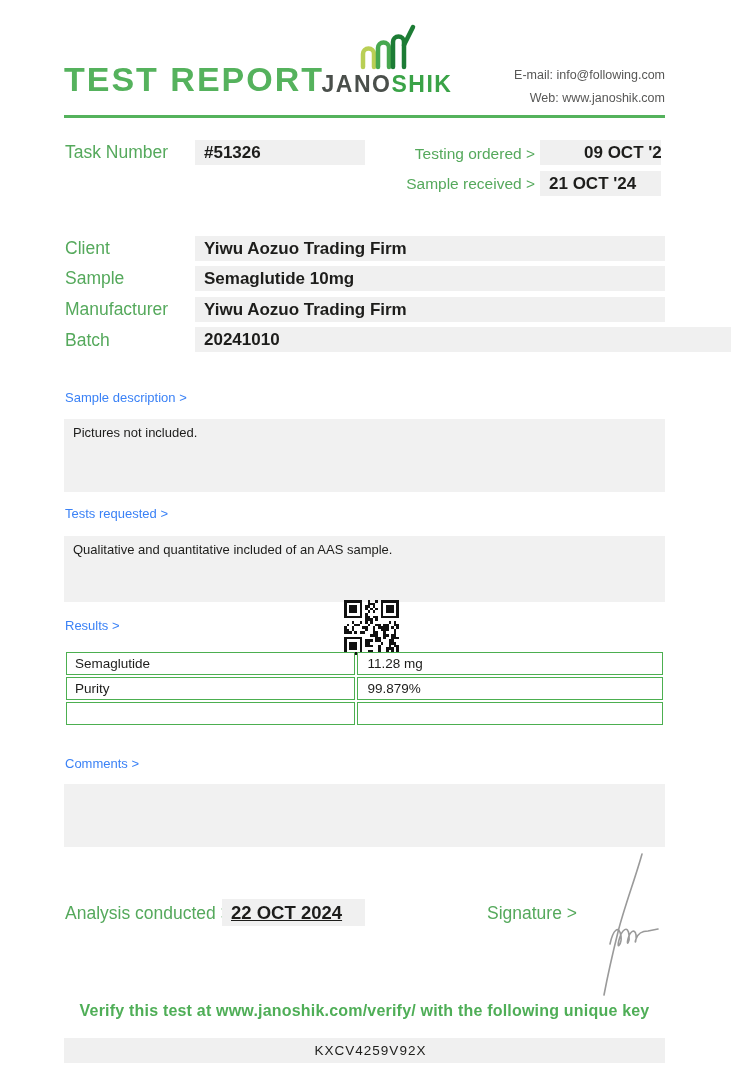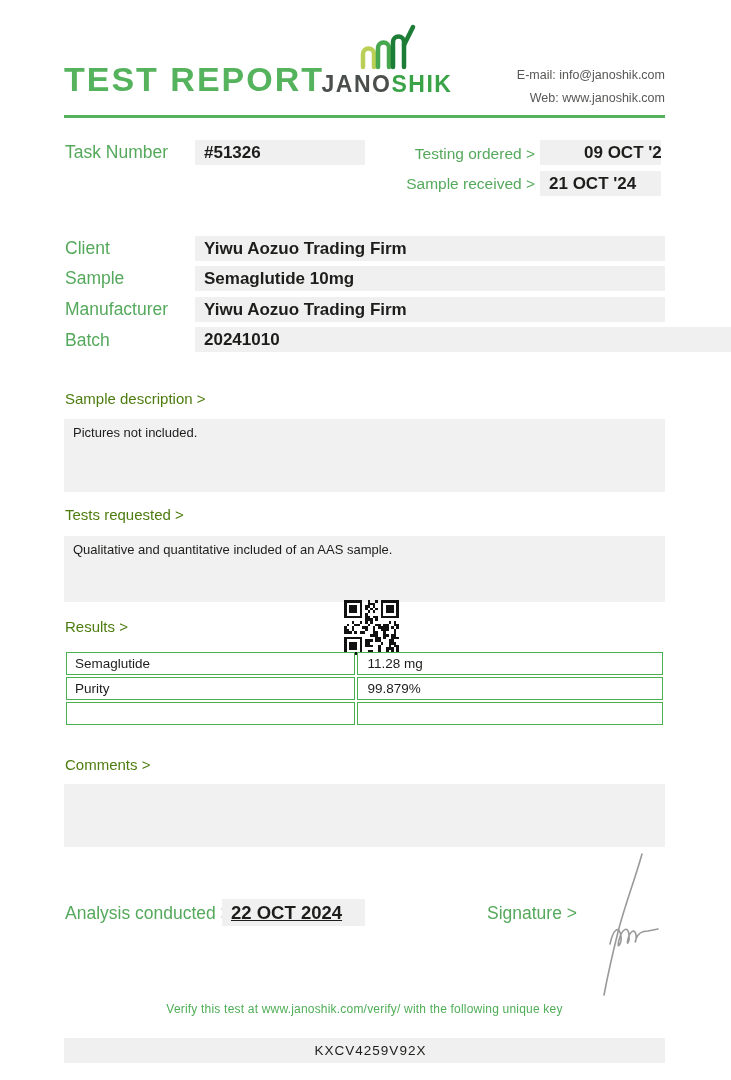--- a/index.html
+++ b/index.html
@@ -28,21 +28,21 @@
   
   .glabel { position:absolute; color:#55a95c; font-size:17.5px; }
   .glabel.small { font-size:15.5px; }
   .vbox {
     position:absolute; background:#f0f0f0; height:25px; line-height:25px;
     font-size:17px; font-weight:700; color:#1d1d1b; padding-left:9px;
     white-space:nowrap; overflow:hidden;
   }
   .rlabel { text-align:right; }
   
-  .heading { position:absolute; left:65px; color:#4d7c0f; font-size:15px; }
+  .heading { position:absolute; left:65px; color:#3b82f6; font-size:13px; }
   .secbox {
     position:absolute; left:64px; width:601px; background:#f1f1f1;
     font-size:13px; color:#1d1d1b; padding:6px 9px;
   }
   
   .results-table {
     position:absolute; left:64px; top:650px; width:601px;
     border-collapse:separate; border-spacing:2px;
   }
   .results-table td {
@@ -54,21 +54,21 @@
   
   .qr { position:absolute; left:344px; top:600px; width:55px; height:55px; }
   
   .date-big {
     position:absolute; background:#f0f0f0; height:27px; line-height:27px;
     font-size:18.5px; font-weight:700; color:#1d1d1b; padding-left:9px;text-decoration:underline;
   }
   .signature { position:absolute; left:578px; top:850px; }
   .verify {
     position:absolute; left:64px; top:1002px; width:601px; text-align:center;
-    font-size:12px; color:#4fae57; letter-spacing:0.2px; white-space:nowrap;
+    font-size:16px; color:#4fae57; letter-spacing:0.2px; white-space:nowrap;font-weight:bold;
   }
   .keybox {
     position:absolute; left:64px; top:1038px; width:601px; height:25px;
     background:#f0f0f0; line-height:25px; text-align:center;
     font-size:13.5px; color:#1d1d1b; letter-spacing:1px;padding-left:12px;
   }
 </style>
 </head>
 <body>
 
@@ -84,21 +84,21 @@
         <path d="M38,45 V20 a5.5,5.5 0 0 1 11,0 V45" stroke="#1d7c35"></path>
         <path d="M49,23 L58,5" stroke="#1d7c35"></path>
       </g>
     </svg>
     <div class="brand">
       <span class="b-left">JANO</span><span class="b-right">SHIK</span>
     </div>
   </div>
 
   <div class="contact">
-    <div>E-mail: info@janoshik.com</div>
+    <div>E-mail: info@following.com</div>
     <div>Web: www.janoshik.com</div>
   </div>
 
   <div class="divider"></div>
 
   <div class="glabel" style="left:65px; top:142px;">Task Number</div>
   <div class="vbox" style="left:195px; top:140px; width:170px;">#51326</div>
 
   <div class="glabel small rlabel" style="left:390px; top:145px; width:145px;">Testing ordered  &gt;</div>
   <div class="vbox" style="left:540px; top:140px; width:121px;padding-left:44px;">09 OCT '24</div>

